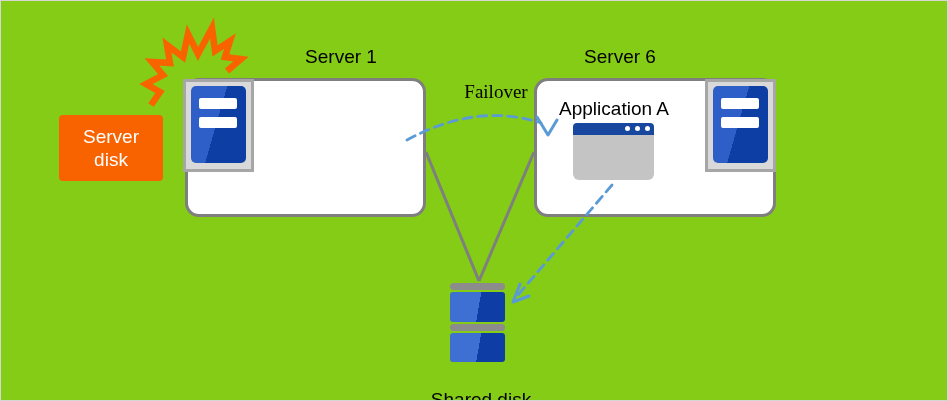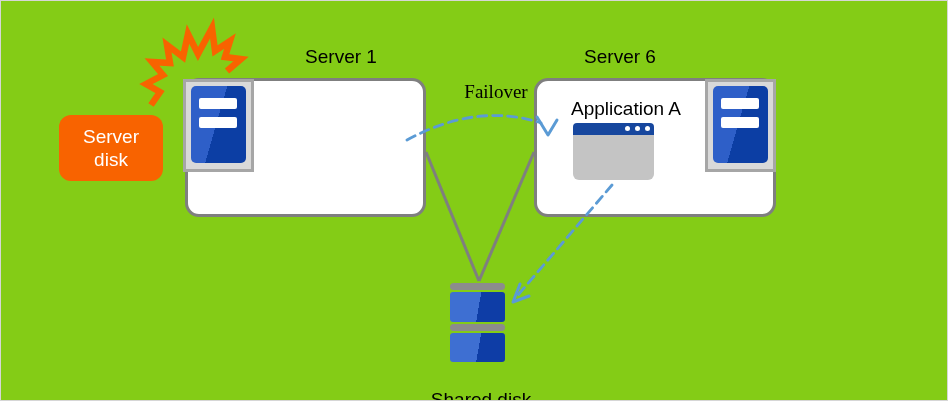--- a/index.html
+++ b/index.html
@@ -31,21 +31,21 @@
   .diagram-label{
     position:absolute;
     font-size:19px;
     line-height:24px;
     text-align:center;
     white-space:nowrap;
     z-index:2;
   }
   #label-server1{left:255px;top:44px;width:170px;}
   #label-server2{left:534px;top:44px;width:170px;}
-  #label-app{left:534px;top:96px;width:158px;z-index:3;padding-left:12px;}
+  #label-app{left:534px;top:96px;width:158px;z-index:3;}
   #label-disk{left:402px;top:387px;width:156px;}
 
   .server-icon{
     position:absolute;
     width:71px;height:93px;
     background:#d9d9d9;
     border:3px solid #a6a6a6;
     box-sizing:border-box;
     z-index:3;
   }
@@ -73,21 +73,21 @@
     background:#ffffff;
   }
   .app-window .d1{left:52px;} .app-window .d2{left:62px;} .app-window .d3{left:72px;}
   .app-window .winbody{
     position:absolute;left:0;top:12px;width:81px;height:45px;
     background:#c4c4c4;border-radius:0 0 6px 6px;
   }
 
   .badge{
     position:absolute;left:58px;top:114px;width:104px;height:66px;
-    background:#f86300;border-radius:12px;
+    background:#f86300;border-radius:4px;
     display:flex;flex-direction:column;align-items:center;justify-content:center;
     color:#ffffff;font-size:19px;line-height:23px;
     z-index:3;text-align:center;
   }
 
   .disk{position:absolute;left:449px;top:282px;width:55px;height:80px;z-index:3;}
   .disk .cap{
     position:absolute;left:0;width:55px;height:7px;
     background:#8c8c8c;border-radius:3.5px;
   }

